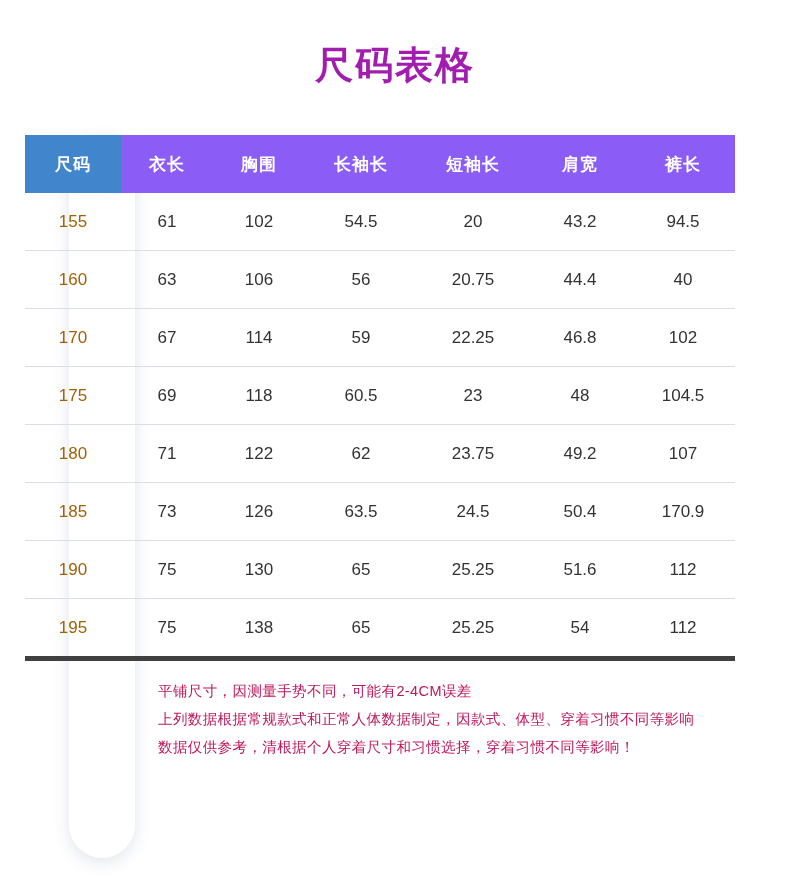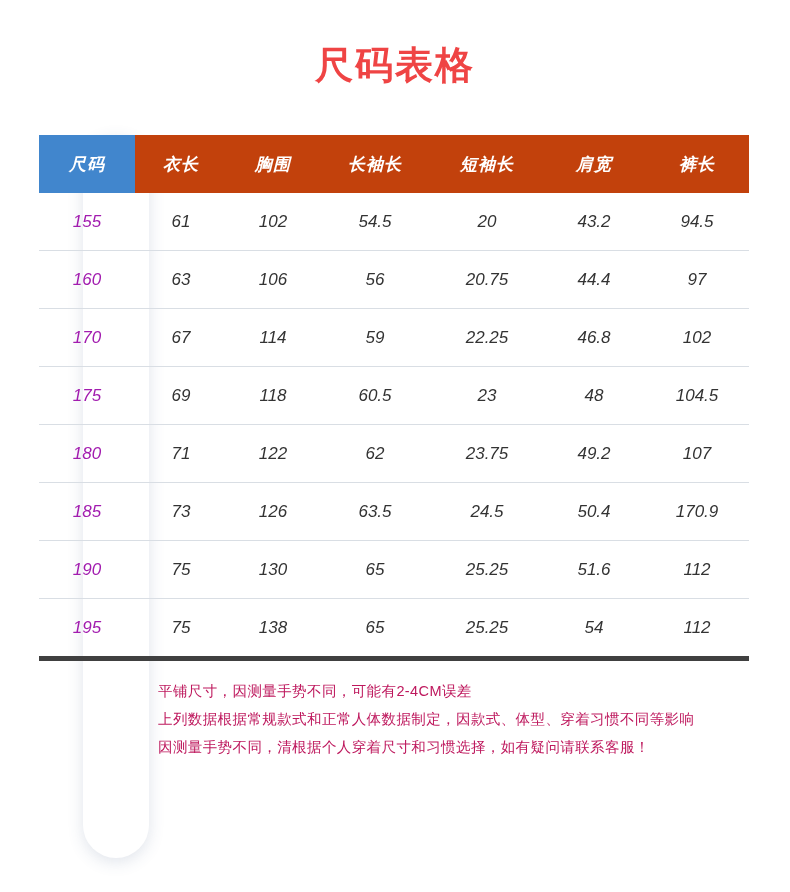--- a/index.html
+++ b/index.html
@@ -13,42 +13,41 @@
     font-family: "Liberation Sans", sans-serif;
     color: #333333;
     overflow: hidden;
     position: relative;
   }
 
   .page-title {
     text-align: center;
     font-size: 38px;
     font-weight: bold;
-    color: #ef4444;
+    color: #a21caf;
     letter-spacing: 2px;
     margin: 40px 0 0 0;
     padding: 0;
   }
 
   .table-wrap {
     position: relative;
-    margin: 44px 0 0 15px;
+    margin: 44px 0 0 1px;
     padding: 0 24px;
     box-sizing: border-box;
-    font-style: italic;
   }
 
   table.size-table {
     border-collapse: collapse;
     width: 710px;
     table-layout: fixed;
   }
 
   table.size-table thead th {
-    background: #c2410c;
+    background: #8b5cf6;
     color: #ffffff;
     font-size: 17px;
     font-weight: bold;
     height: 56px;
     vertical-align: middle;
     text-align: center;
     letter-spacing: 1px;
   }
   table.size-table thead th.corner {
     background: #4186cd;
@@ -61,21 +60,21 @@
     font-size: 17px;
     color: #333333;
     border-bottom: 1px solid #d9dee4;
     background: transparent;
   }
   table.size-table tbody tr:last-child td {
     border-bottom: 5px solid #404040;
   }
   table.size-table tbody td.size-cell {
     font-size: 17px;
-    color: #a21caf;
+    color: #a16207;
   }
 
   
   .first-col-card {
     position: absolute;
     left: 68px;
     top: 0px;
     width: 66px;
     height: 723px;
     background: #ffffff;
@@ -151,21 +150,21 @@
           <td>43.2</td>
           <td>94.5</td>
         </tr>
         <tr>
           <td class="size-cell">160</td>
           <td>63</td>
           <td>106</td>
           <td>56</td>
           <td>20.75</td>
           <td>44.4</td>
-          <td>97</td>
+          <td>40</td>
         </tr>
         <tr>
           <td class="size-cell">170</td>
           <td>67</td>
           <td>114</td>
           <td>59</td>
           <td>22.25</td>
           <td>46.8</td>
           <td>102</td>
         </tr>
@@ -215,14 +214,14 @@
           <td>112</td>
         </tr>
       </tbody>
     </table>
   </div>
 </div>
 
 <div class="notes">
   <div>平铺尺寸，因测量手势不同，可能有2-4CM误差</div>
   <div>上列数据根据常规款式和正常人体数据制定，因款式、体型、穿着习惯不同等影响</div>
-  <div>因测量手势不同，清根据个人穿着尺寸和习惯选择，如有疑问请联系客服！</div>
+  <div>数据仅供参考，清根据个人穿着尺寸和习惯选择，穿着习惯不同等影响！</div>
 </div>
 
 </body></html>

